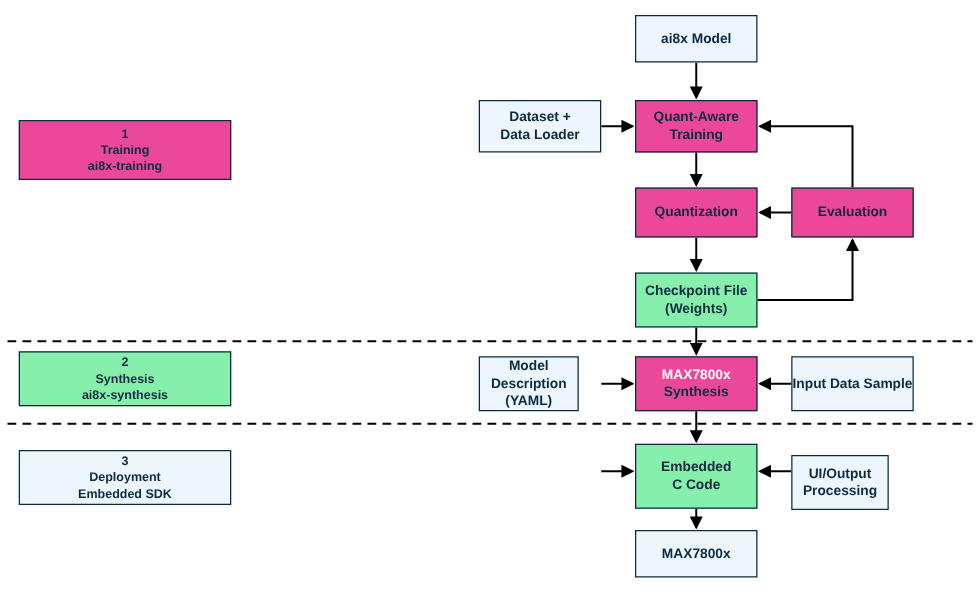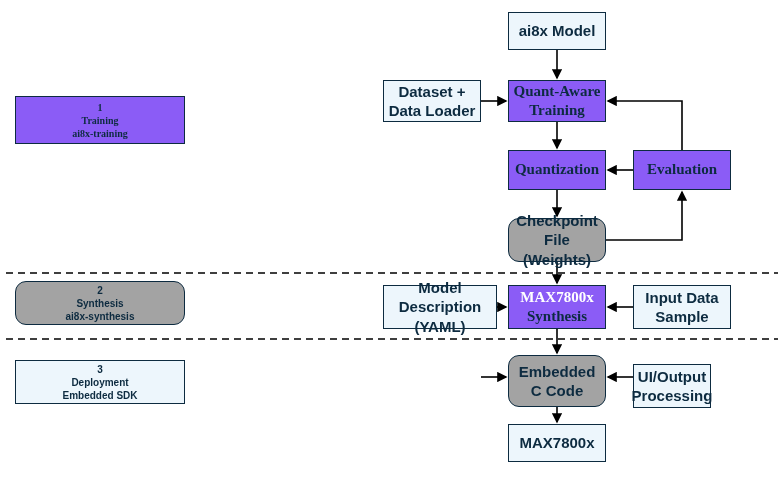--- a/index.html
+++ b/index.html
@@ -8,27 +8,27 @@
   .canvas { position:relative; width:784px; height:491px; background:#ffffff; overflow:hidden; }
   .wires { position:absolute; left:0; top:0; width:784px; height:491px; }
   .box {
     position:absolute;
     border:1.5px solid #0d2b40;
     display:flex; flex-direction:column;
     align-items:center; justify-content:center;
     text-align:center;
     font-weight:bold;
     color:#0d2b40;
-    font-size:15px;
+    font-size:11px;
     line-height:1.3;
   }
   .stage { font-size:10px; }
   .lbl { white-space:pre-line; }
-  .cyan  { background:#8b5cf6;font-family:Liberation Serif, serif; }
-  .light { background:#a3a3a3;border-radius:11px; }
+  .cyan  { background:#ec4899; }
+  .light { background:#86efac; }
   .pale  { background:#edf6fc; }
   .white-text { color:#ffffff; }
 </style>
 </head>
 <body>
 
 <div class="canvas">
 
   <svg class="wires" width="784" height="491" viewBox="0 0 784 491" xmlns="http://www.w3.org/2000/svg">
     <defs>
@@ -97,21 +97,21 @@
 C Code</span>
   </div>
   <div class="box pale" style="left:508px; top:424px; width:98px; height:38px;">
     <span class="lbl">MAX7800x</span>
   </div>
 
   <div class="box pale" style="left:383px; top:80px; width:98px; height:42px;">
     <span class="lbl">Dataset +
 Data Loader</span>
   </div>
-  <div class="box pale" style="left:383px; top:285px; width:114px; height:44px;">
+  <div class="box pale" style="left:383px; top:285px; width:80px; height:44px;">
     <span class="lbl">Model Description
 (YAML)</span>
   </div>
 
   <div class="box pale" style="left:633px; top:285px; width:98px; height:44px;">
     <span class="lbl">Input Data Sample</span>
   </div>
   <div class="box cyan" style="left:633px; top:150px; width:98px; height:40px;">
     <span class="lbl">Evaluation</span>
   </div>

